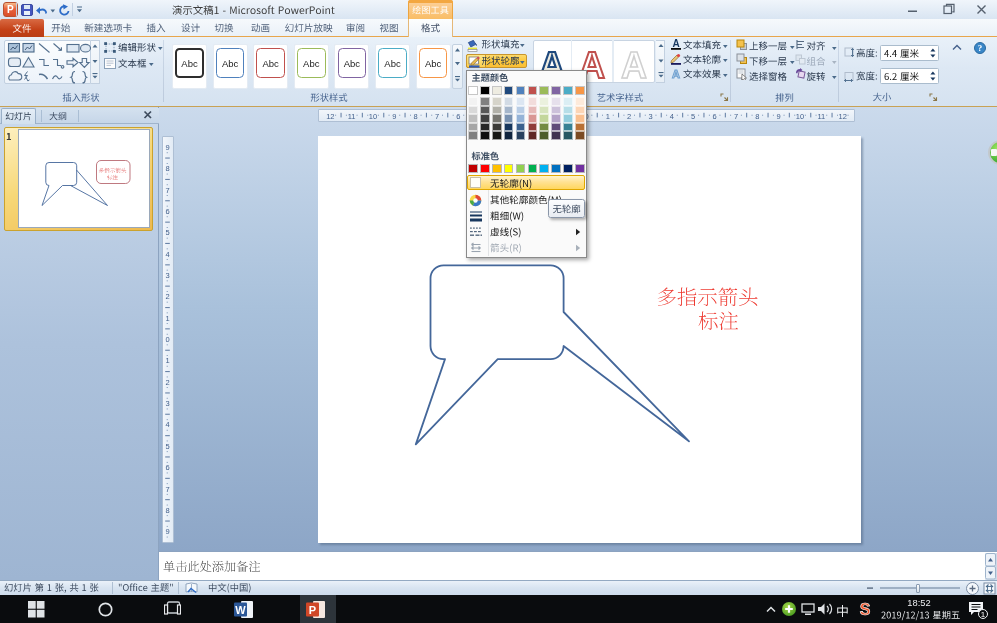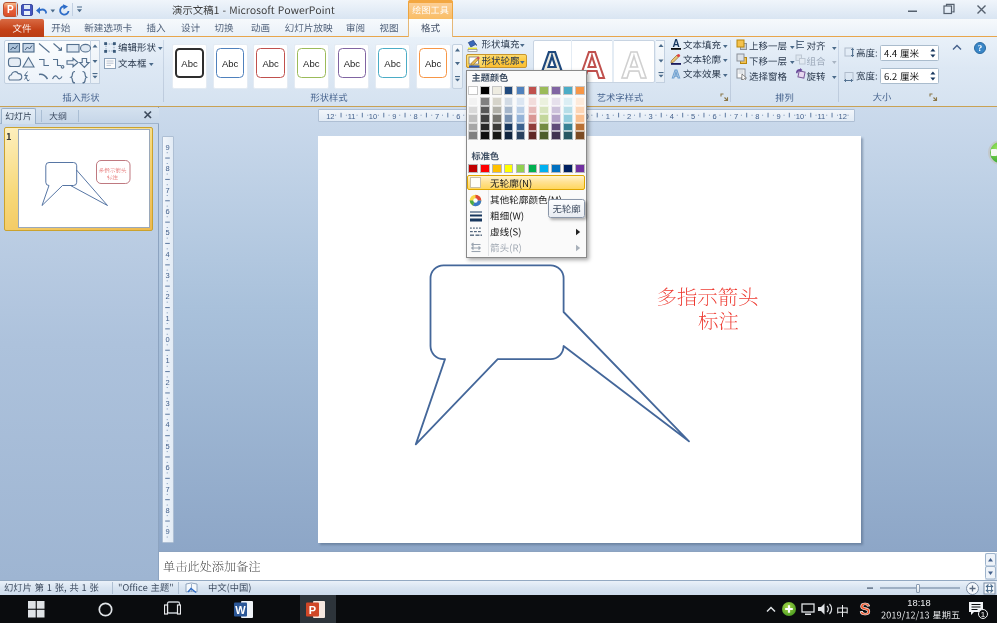--- a/index.html
+++ b/index.html
@@ -528,21 +528,21 @@
 <rect x="1" y="1" width="12" height="8" fill="none" stroke="#dfe2e5" stroke-width="1.3"></rect>
 <rect x="4" y="10.5" width="6" height="1.5" fill="#dfe2e5"></rect>
 </svg>
 <svg class="ab" style="left:817px;top:602px" width="16" height="14" viewBox="0 0 16 14">
 <path d="M1 5 l3 0 l3.5 -3.5 l0 11 L4 9 l-3 0 z" fill="#dfe2e5"></path>
 <path d="M10 4 a4 4 0 0 1 0 6 M12.5 2 a7 7 0 0 1 0 10" fill="none" stroke="#dfe2e5" stroke-width="1.2"></path>
 </svg>
 <svg class="ab" style="left:856px;top:600px" width="18" height="18" viewBox="0 0 18 18">
 <text x="9" y="14.5" text-anchor="middle" font-family="Liberation Sans" font-weight="bold" font-size="16" fill="#f25022" stroke="#fff" stroke-width="0.6">S</text>
 </svg>
-<div class="ab" style="left:869px;top:598px;width:100px;height:9px;color:#eceef0;font-size:9.3px;text-align:center;">18:18</div>
+<div class="ab" style="left:869px;top:598px;width:100px;height:9px;color:#eceef0;font-size:9.3px;text-align:center;">18:52</div>
 <svg class="ab" style="left:968px;top:601px" width="20" height="18" viewBox="0 0 20 18">
 <path d="M1 1 L15 1 L15 11 L6 11 L3 14 L3 11 L1 11 Z" fill="#f2f4f6"></path>
 <path d="M3.5 3.5 l9 0 M3.5 6 l9 0 M3.5 8.5 l6 0" stroke="#0a0c0e" stroke-width="1"></path>
 <circle cx="15" cy="13" r="4.5" fill="#0a0c0e" stroke="#f2f4f6" stroke-width="1"></circle>
 <text x="15" y="16" text-anchor="middle" font-family="Liberation Sans" font-size="8" fill="#fff">1</text>
 </svg>
 <div class="ab" style="left:465.5px;top:69.5px;width:121px;height:188px;background:#fafafa;border:1px solid #8a8a8a;box-shadow:2px 2px 4px rgba(0,0,0,0.35);z-index:50;"></div>
 <div class="ab" style="left:468.3px;top:85.5px;width:9.6px;height:9px;background:#ffffff;border:1px solid #c6c6c6;z-index:51;"></div>
 <div class="ab" style="left:468.3px;top:97.3px;width:9.6px;height:8.45px;background:#f2f2f2;border:0.5px solid rgba(255,255,255,0.6);z-index:51;"></div>
 <div class="ab" style="left:468.3px;top:105.8px;width:9.6px;height:8.45px;background:#d9d9d9;border:0.5px solid rgba(255,255,255,0.6);z-index:51;"></div>

